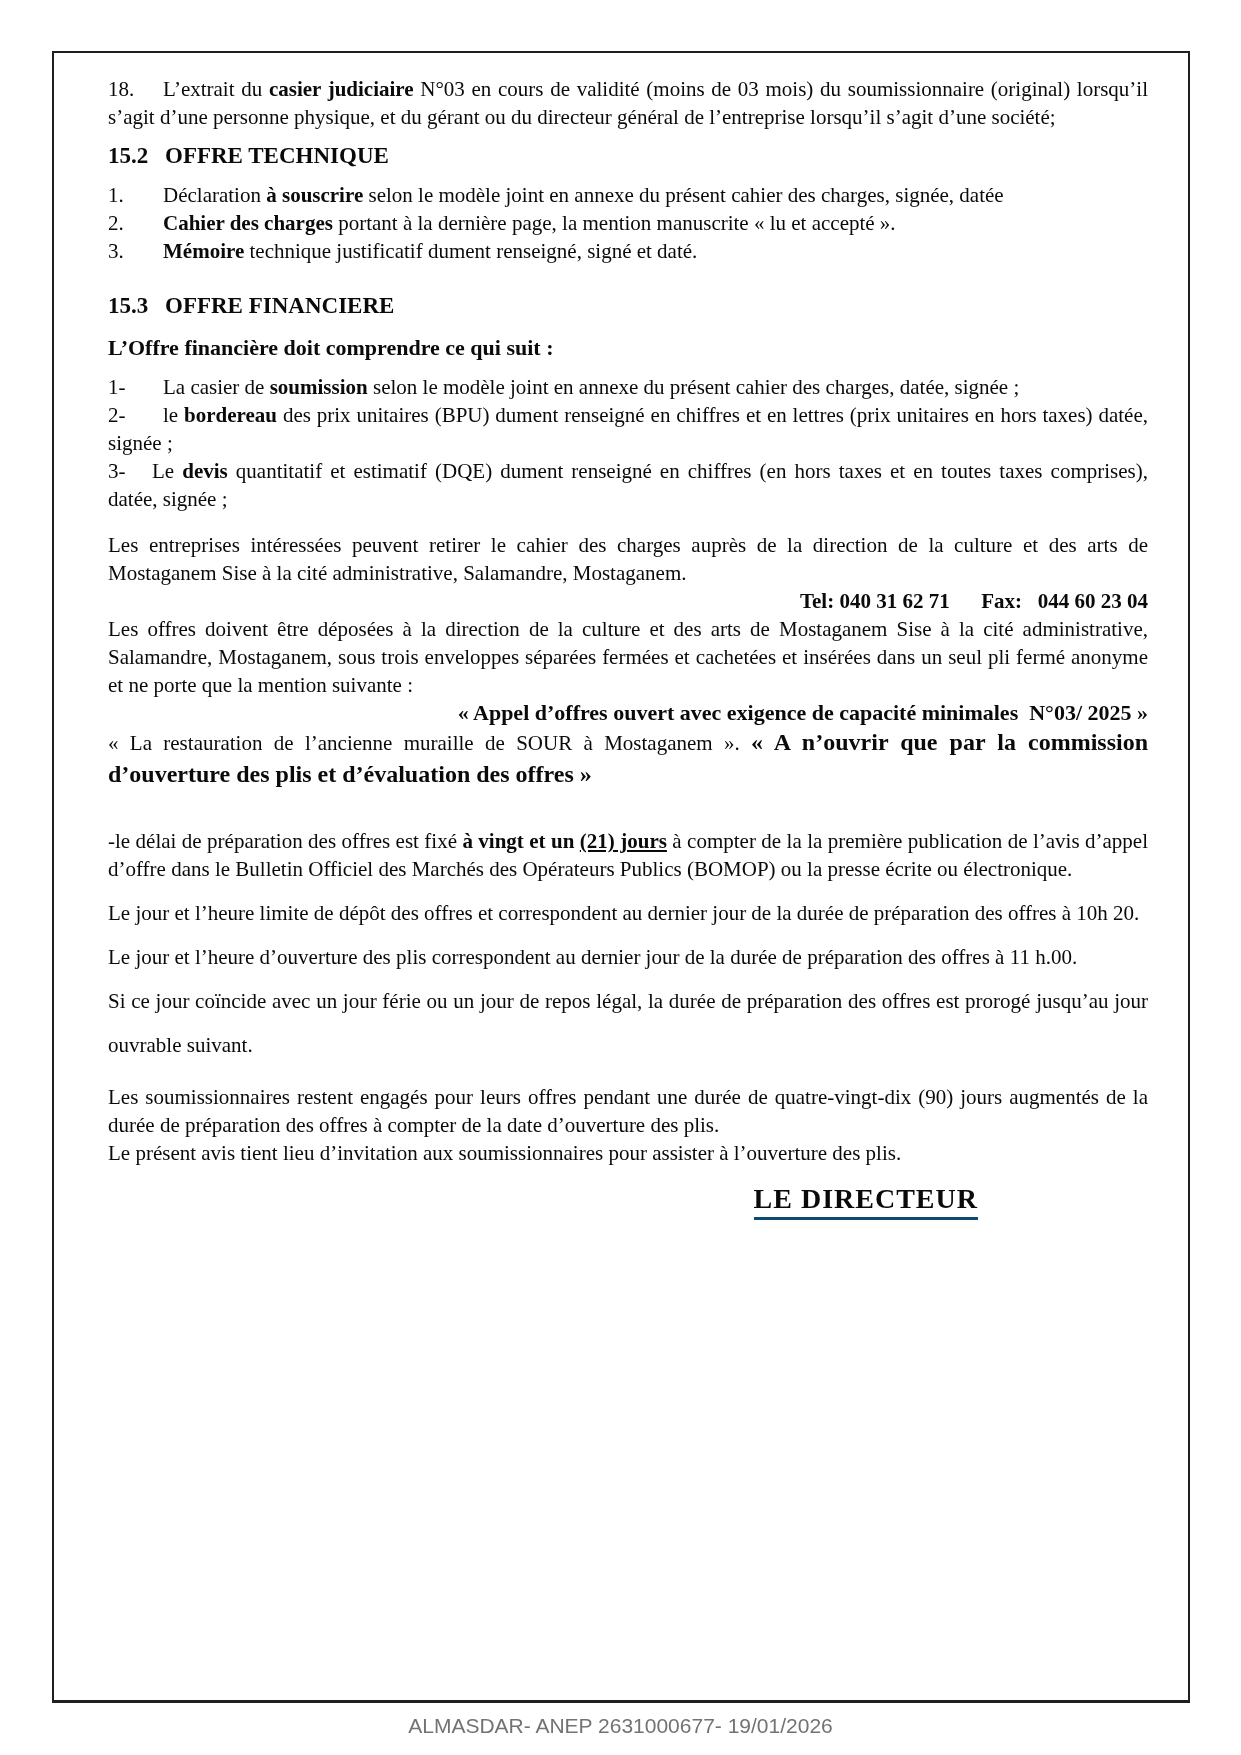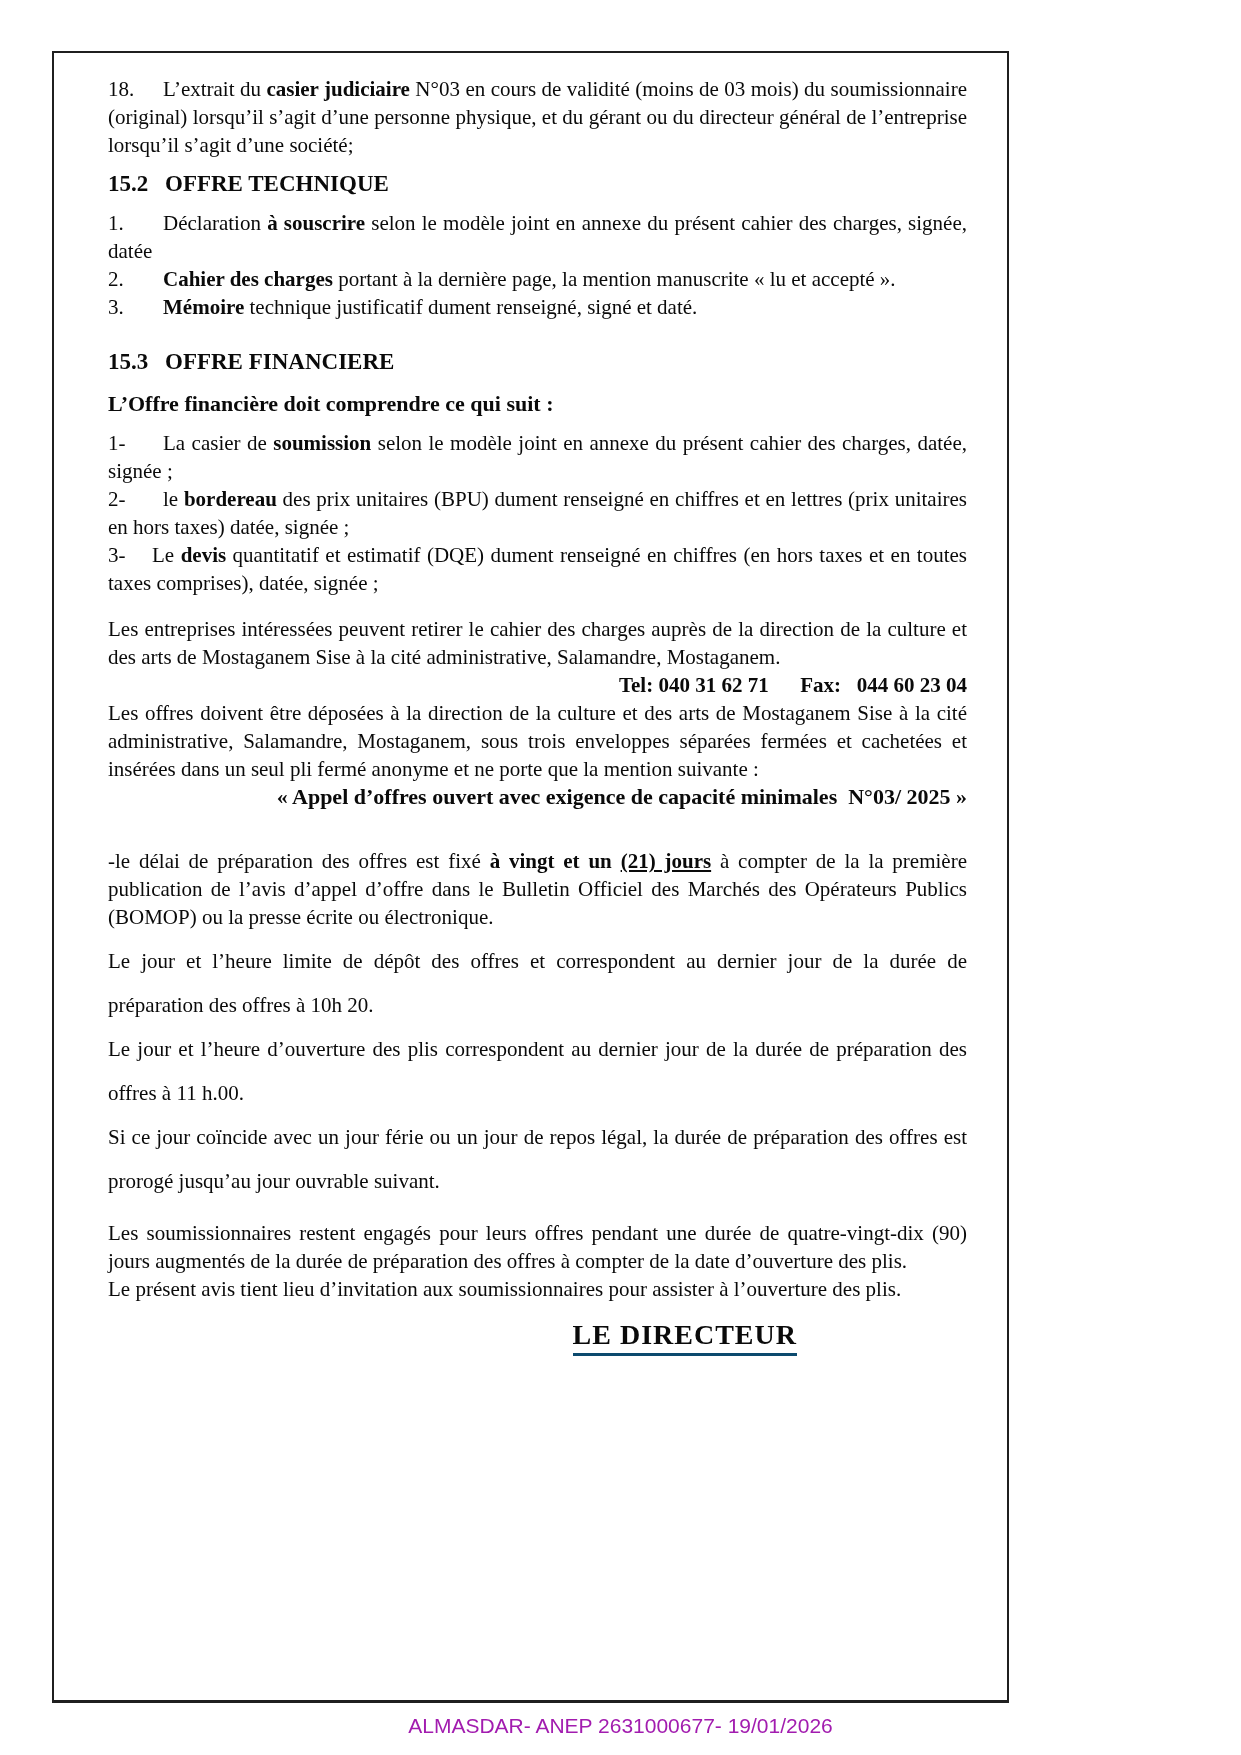--- a/index.html
+++ b/index.html
@@ -6,21 +6,21 @@
   html,body { margin:0; padding:0; }
   body {
     width:1241px; height:1755px;
     background:#ffffff;
     font-family:"Liberation Serif","DejaVu Serif",serif;
     color:#0a0a0a;
   }
   .page { position:relative; width:1241px; height:1755px; background:#fff; overflow:hidden; }
   .doc {
     position:absolute; left:52px; top:51px;
-    width:957px; height:1652px;
+    width:1138px; height:1652px;
     border:2px solid #1f1f1f;
     border-bottom-width:3px;
     background:#fff;
     padding:22px 40px 0 54px;
   }
   p { margin:0; font-size:21px; line-height:28px; }
   .just { text-align:justify; }
   .tab { display:inline-block; }
   .w55 { width:55px; }
   .w57 { width:57px; }
@@ -44,21 +44,21 @@
     display:inline-block;
     font-weight:bold; font-size:28px; line-height:32px;
     letter-spacing:1px;
     border-bottom:3px solid #0c4a6e;
     padding-bottom:2px;
   }
   .footer {
     position:absolute; left:0; top:1714px; width:1241px;
     text-align:center;
     font-family:"Liberation Sans","DejaVu Sans",sans-serif;
-    font-size:21px; color:#a21caf;
+    font-size:21px; color:#737373;
   }
 </style>
 </head>
 <body>
 
 <div class="page">
   <div class="doc">
 
     <p class="just"><span class="tab w55">18.</span><span>L’extrait du </span><b>casier judiciaire</b><span> N°03 en cours de validité (moins de 03 mois) du soumissionnaire (original) lorsqu’il s’agit d’une personne physique, et du gérant ou du directeur général de l’entreprise lorsqu’il s’agit d’une société;</span></p>
 
@@ -82,20 +82,21 @@
     <p class="just"><span class="tab w44">3-</span><span>Le </span><b>devis</b><span> quantitatif et estimatif (DQE) dument renseigné en chiffres (en hors taxes et en toutes taxes comprises), datée, signée ;</span></p>
 
     <p class="just retrait">  Les entreprises intéressées peuvent retirer le cahier des charges auprès de la direction de la culture et des arts de Mostaganem Sise à la cité administrative, Salamandre, Mostaganem.</p>
 
     <p class="bold ws">Tel: 040 31 62 71      Fax:   044 60 23 04</p>
 
     <p class="just">Les offres doivent être déposées à la direction de la culture et des arts de Mostaganem Sise à la cité administrative, Salamandre, Mostaganem, sous trois enveloppes séparées  fermées et cachetées et insérées dans un seul pli fermé anonyme et ne porte  que la mention suivante :</p>
 
     <p class="mention ws">« Appel d’offres ouvert avec exigence de capacité minimales  N°03/ 2025 »</p>
 
+    <p class="just restau"><span> « La restauration de l’ancienne muraille de SOUR à Mostaganem ». </span><b>« A n’ouvrir que par la commission d’ouverture des plis et d’évaluation des offres »</b></p>
 
     <p class="just delai"><span>-le délai de préparation des offres est fixé </span><b>à vingt et un </b><b><u>(21) jours</u></b><span> à compter de la la première publication de l’avis d’appel d’offre dans le Bulletin Officiel des Marchés des Opérateurs Publics (BOMOP) ou la presse écrite ou électronique.</span></p>
 
     <div class="spaced">
       <p> Le jour et l’heure limite de dépôt des offres et correspondent au dernier jour de la durée de préparation des offres à 10h 20.</p>
       <p>Le jour et l’heure d’ouverture des plis correspondent au dernier jour de la durée de préparation des offres à 11 h.00.</p>
       <p>Si ce jour coïncide avec un jour férie ou un jour de repos légal, la durée de préparation des offres est prorogé jusqu’au jour ouvrable suivant.</p>
     </div>
 
     <p class="just engage">Les soumissionnaires restent engagés pour leurs offres pendant une durée de quatre-vingt-dix (90) jours augmentés de la durée de préparation des offres à compter de la date d’ouverture des plis.</p>

